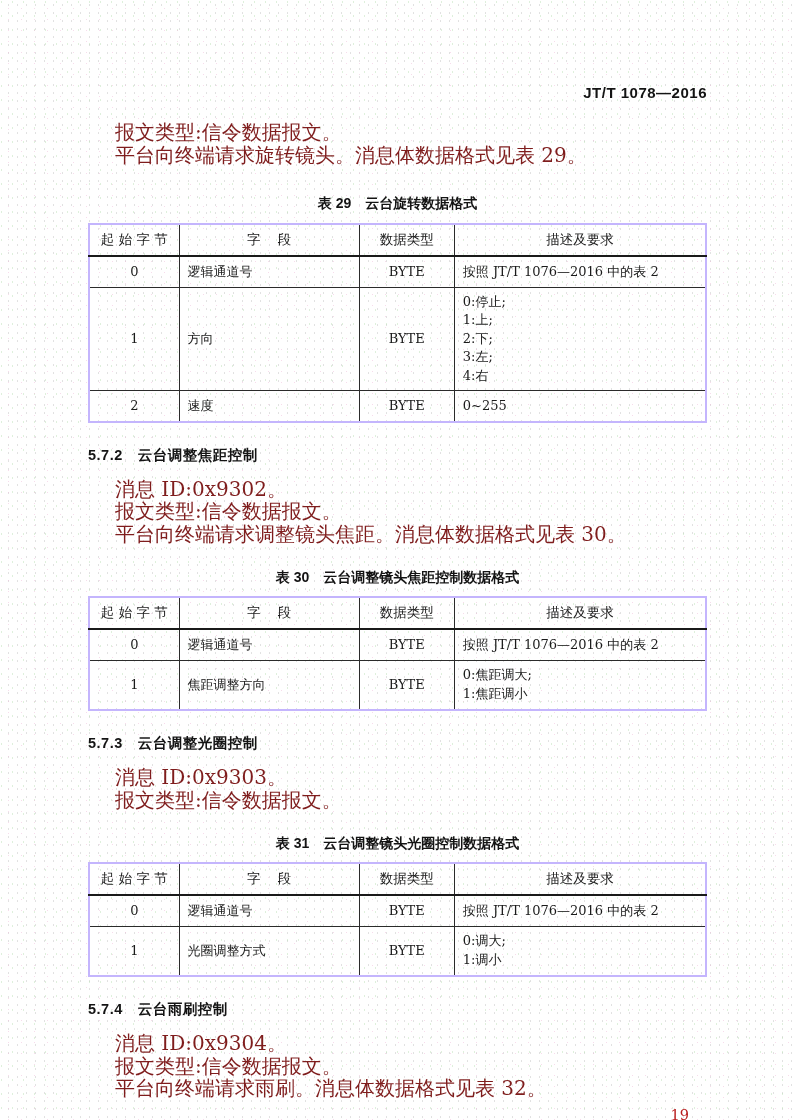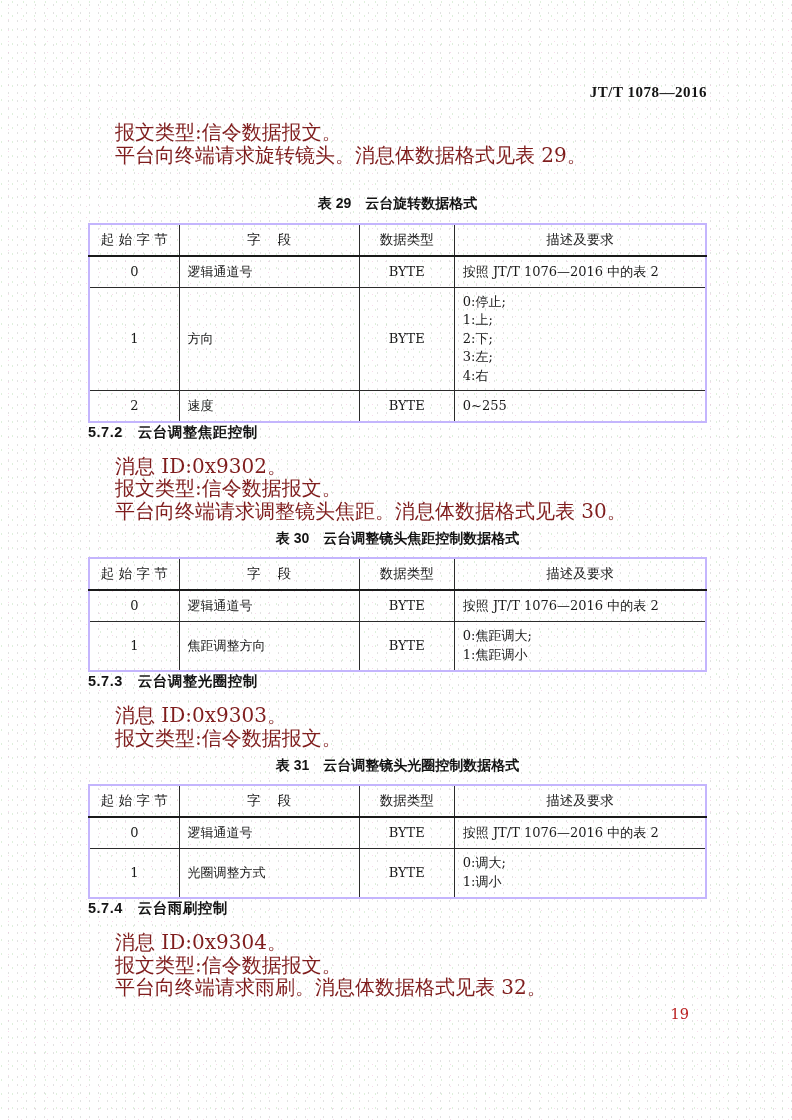--- a/index.html
+++ b/index.html
@@ -18,21 +18,21 @@
     color: #1b1b1b;
   }
   .page {
     position: relative;
     width: 792px;
     height: 1120px;
     padding: 84px 85px 0 88px;
   }
   .doc-header {
     text-align: right;
-    font-family: Liberation Serif, serif;
+    font-family: Liberation Sans, sans-serif;
     font-weight: bold;
     font-size: 15px;
     letter-spacing: 0.5px;
     color: #141414;
   }
   .para {
     font-size: 20px;
     line-height: 22.5px;
     padding-left: 27px;
     color: #7f1d1d;
@@ -75,23 +75,23 @@
     padding: 5px 8px;
     line-height: 18.5px;
   }
   td.c-center { text-align: center; }
   td.c-left { text-align: left; padding-left: 16px; }
   td.desc { white-space: pre-line; padding-left: 16px; margin-left: 12px; }
   .row-h31 td { height: 31px; }
   .row-h50 td { height: 50px; }
   .m-cap29 { margin-top: 29px; }
   .m-tab29 { margin-top: 10px; }
-  .m-sec   { }
+  .m-sec   { margin-top: 23px; }
   .m-paras { margin-top: 13px; }
-  .m-cap   { margin-top: 8px; }
+  .m-cap   { margin-top: 24px; }
   .m-tab   { margin-top: 9px; }
   .page-number {
     margin-top: 7px;
     text-align: right;
     padding-right: 18px;
     font-size: 14.5px;
     color: #b91c1c;
   }
 </style>
 </head>

